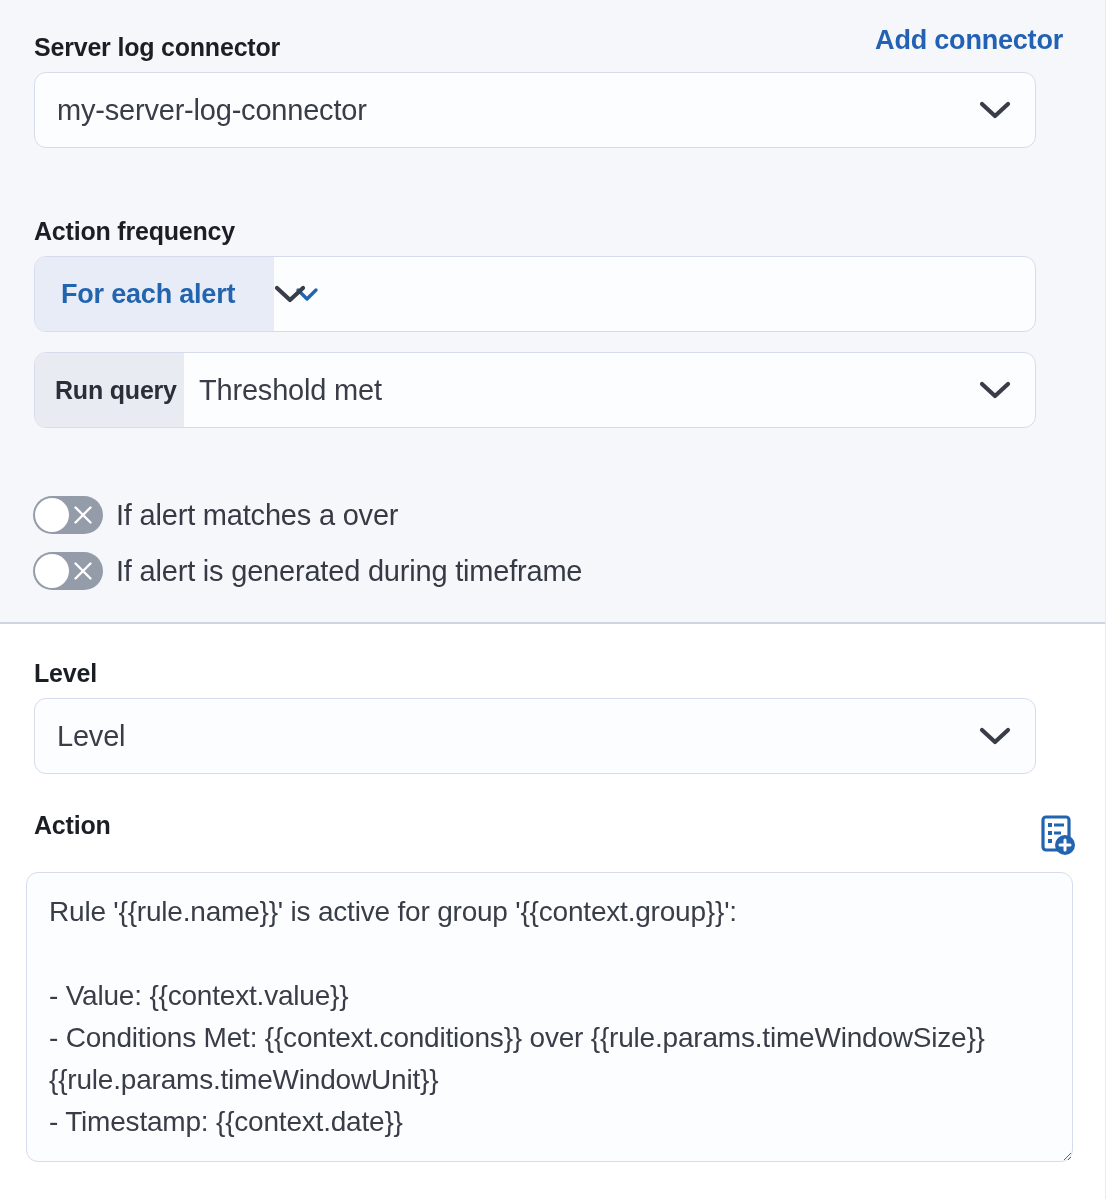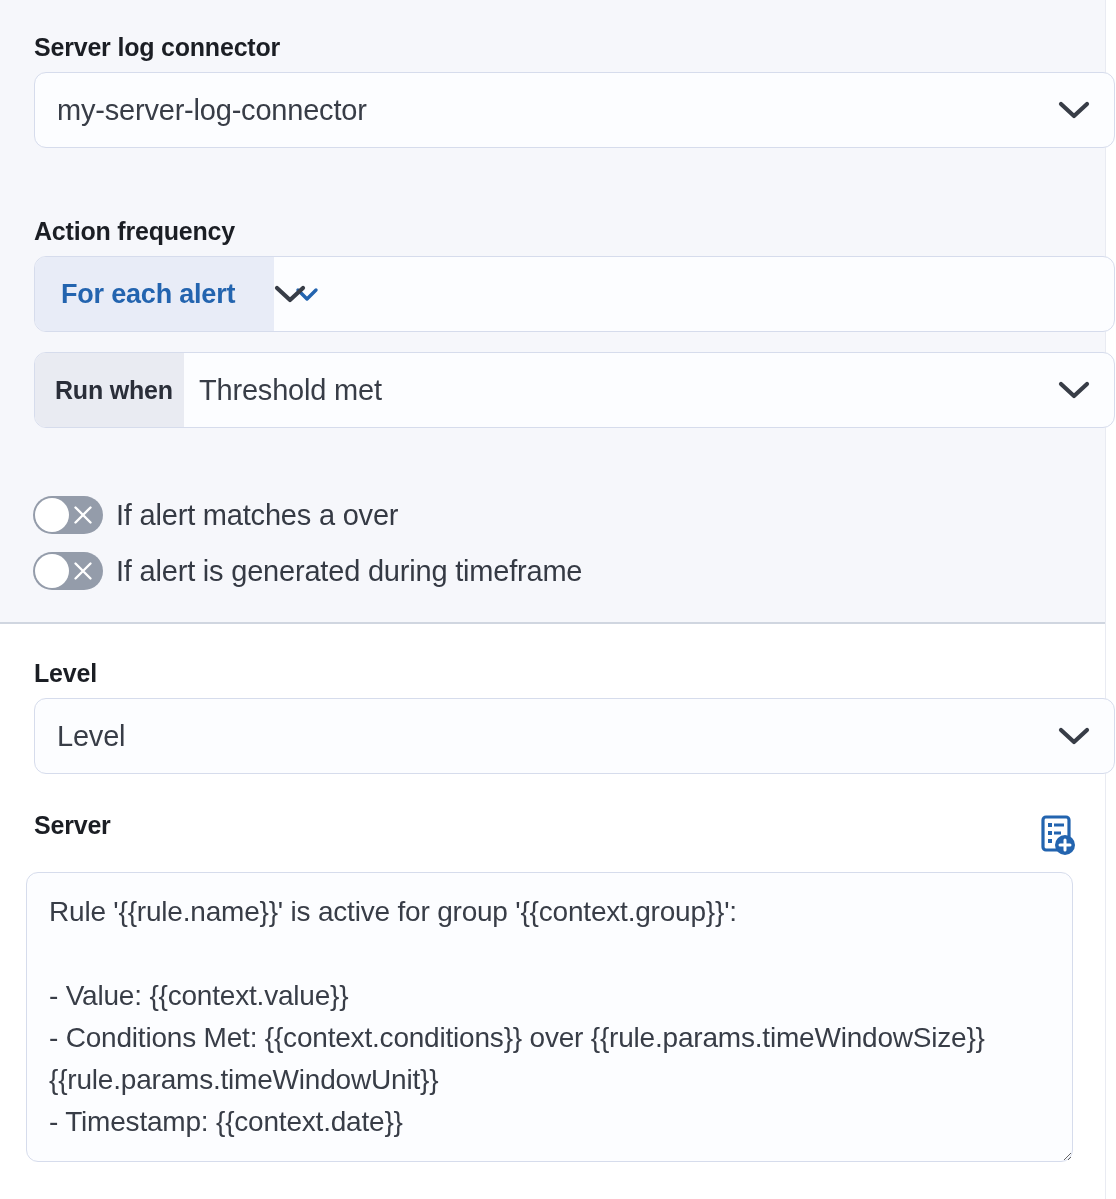--- a/index.html
+++ b/index.html
@@ -21,21 +21,21 @@
     line-height:30px;
   }
 
   .link {
     position:absolute; right:53px; top:24px;
     font-size:27px; font-weight:600; color:#2261b3; letter-spacing:-0.2px;
     cursor:pointer; line-height:32px;
   }
 
   .control {
-    position:absolute; left:34px; width:1081px; height:76px;
+    position:absolute; left:34px; width:1002px; height:76px;
     background:#fcfdff; border:1.5px solid #d6dcec; border-radius:12px;
     box-sizing:border-box; display:flex; align-items:center; overflow:hidden;
     cursor:pointer;
   }
   .control .value {
     font-size:29px; color:#383d47; padding-left:22px; letter-spacing:-0.2px;
     white-space:nowrap; flex:1;
   }
   .control .chev { margin-right:24px; flex:none; display:flex; align-items:center; }
 
@@ -79,20 +79,21 @@
 <body>
 
 <div class="canvas">
 
   <div class="section-top"></div>
   <div class="divider"></div>
   <div class="vline"></div>
 
   <div class="form-label" style="top:18px;margin-top:14px;">Server log connector</div>
 
+  <div class="link">Add connector</div>
 
   <div class="control" style="top:72px;">
     <div class="value">my-server-log-connector</div>
     <div class="chev">
       <svg width="32" height="18" viewBox="0 0 32 18">
           <path d="M3 3 L16 15 L29 3" fill="none" stroke="#383d47" stroke-width="4.2" stroke-linecap="round" stroke-linejoin="round"></path>
         </svg>
     </div>
   </div>
 
@@ -109,21 +110,21 @@
     </div>
     <div class="chev">
       <svg width="32" height="18" viewBox="0 0 32 18">
           <path d="M3 3 L16 15 L29 3" fill="none" stroke="#383d47" stroke-width="4.2" stroke-linecap="round" stroke-linejoin="round"></path>
         </svg>
     </div>
   </div>
 
   <div class="control" style="top:352px;">
     <div class="segment gray">
-      <span class="seg-text-dark">Run when</span>
+      <span class="seg-text-dark">Run query</span>
     </div>
     <div class="value" style="padding-left:15px;">Threshold met</div>
     <div class="chev">
       <svg width="32" height="18" viewBox="0 0 32 18">
           <path d="M3 3 L16 15 L29 3" fill="none" stroke="#383d47" stroke-width="4.2" stroke-linecap="round" stroke-linejoin="round"></path>
         </svg>
     </div>
   </div>
 
   <div class="toggle-row" style="top:496px;">
@@ -154,21 +155,21 @@
 
   <div class="control" style="top:698px;">
     <div class="value">Level</div>
     <div class="chev">
       <svg width="32" height="18" viewBox="0 0 32 18">
           <path d="M3 3 L16 15 L29 3" fill="none" stroke="#383d47" stroke-width="4.2" stroke-linecap="round" stroke-linejoin="round"></path>
         </svg>
     </div>
   </div>
 
-  <div class="form-label" style="top:810px;">Server</div>
+  <div class="form-label" style="top:810px;">Action</div>
 
   <button class="icon-btn">
     <span>
       <svg width="34" height="42" viewBox="0 0 34 42">
         <rect x="2" y="3" width="26" height="33" rx="3" fill="none" stroke="#2364af" stroke-width="3.2"></rect>
         <rect x="7" y="9" width="4" height="4" fill="#2364af"></rect>
         <rect x="13" y="9.5" width="10" height="3" fill="#2364af"></rect>
         <rect x="7" y="17" width="4" height="4" fill="#2364af"></rect>
         <rect x="13" y="17.5" width="7" height="3" fill="#2364af"></rect>
         <rect x="7" y="25" width="4" height="4" fill="#2364af"></rect>

